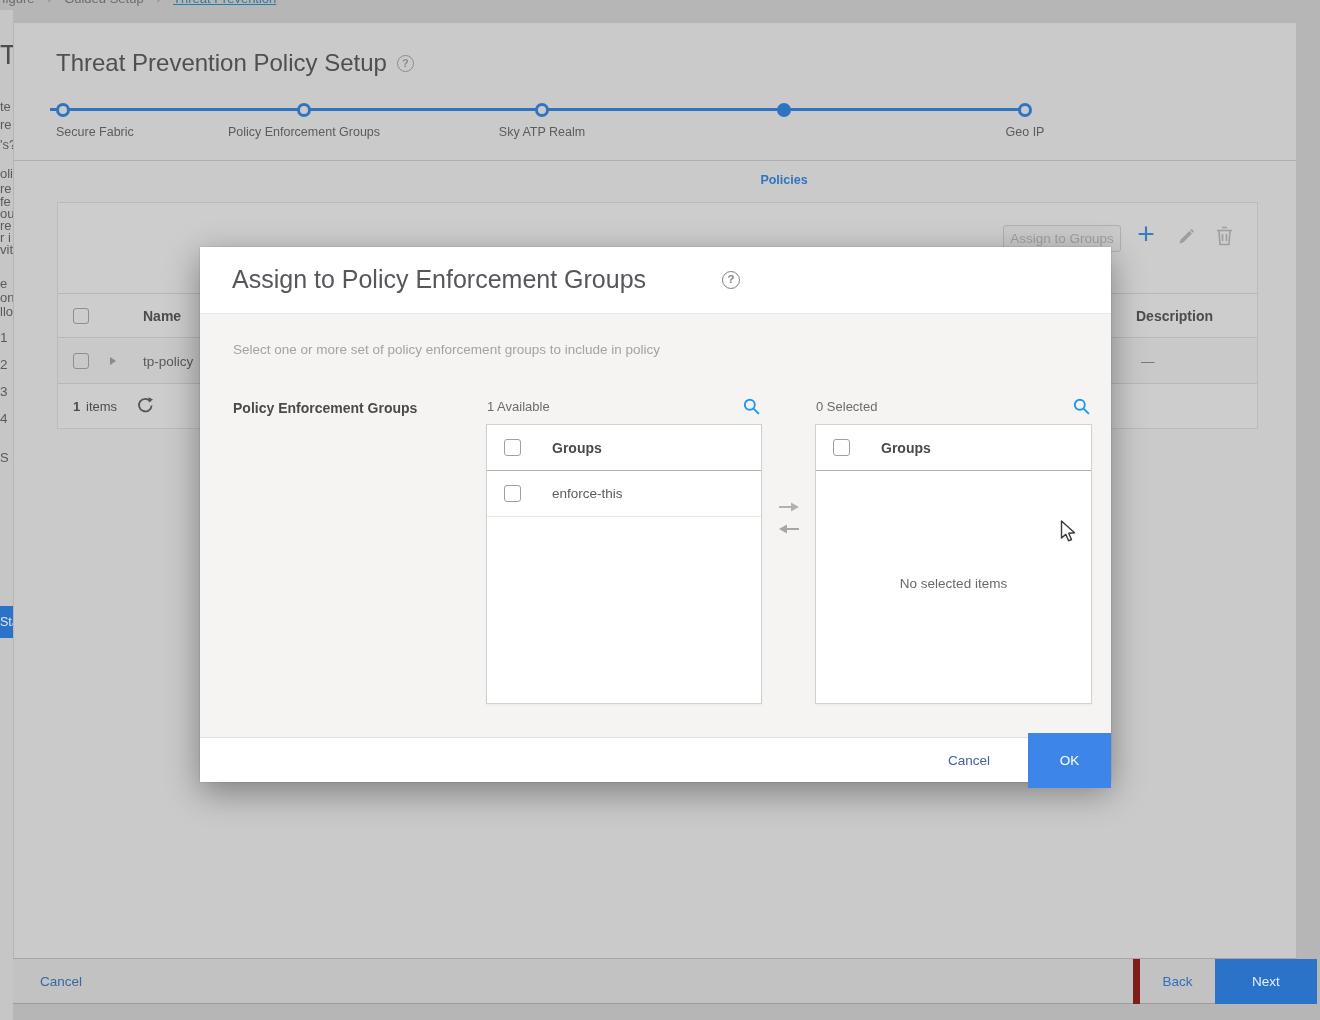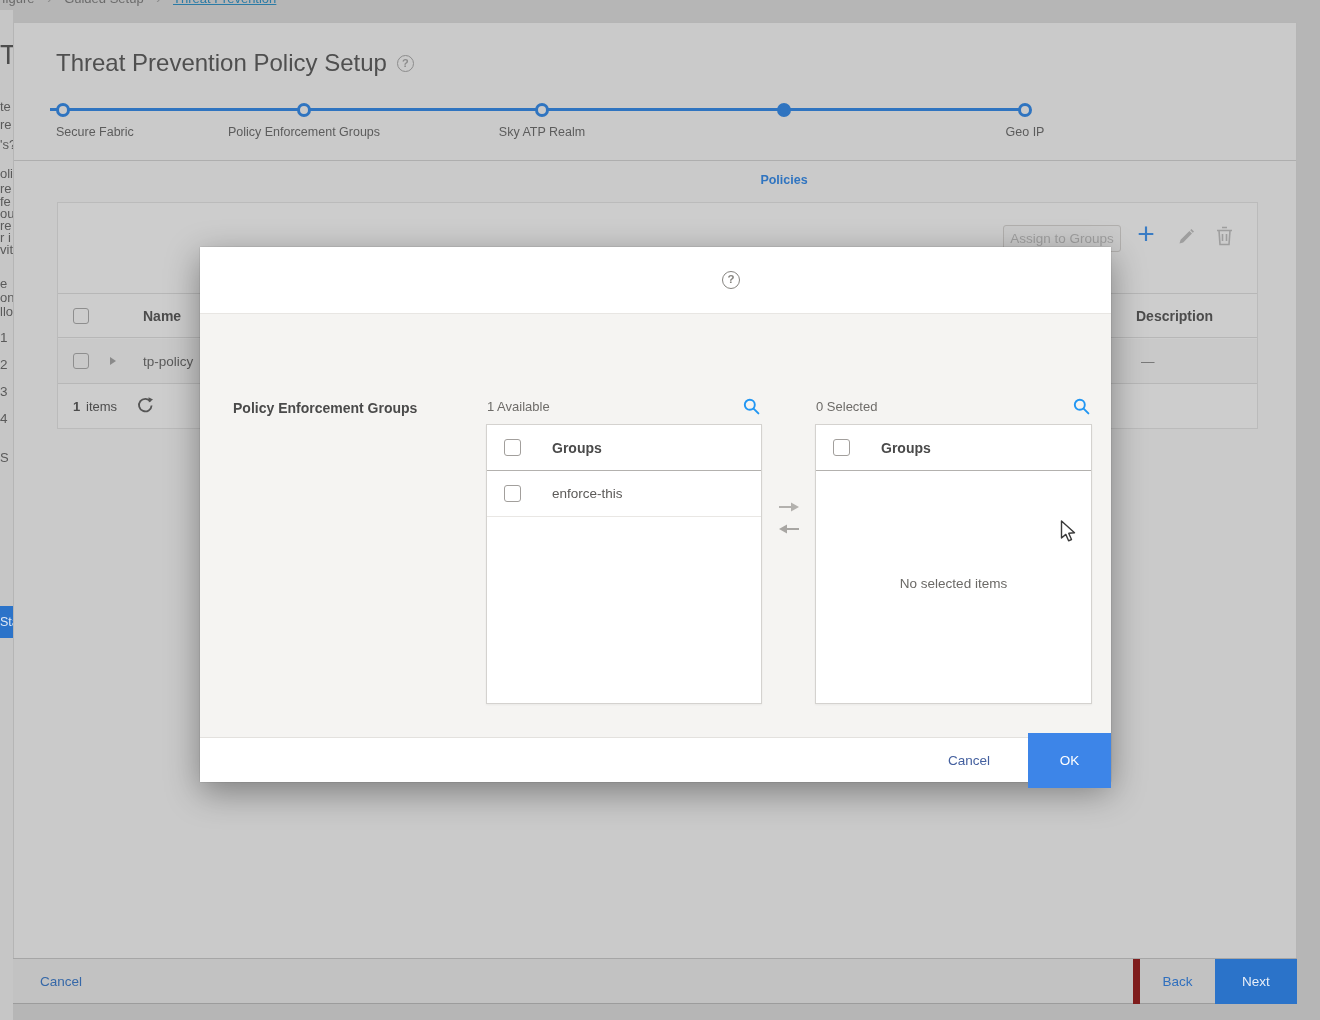--- a/index.html
+++ b/index.html
@@ -47,21 +47,21 @@
   .col-name { left:85px; } .col-desc { left:1078px; }
   .cell-name { left:85px; } .cell-desc { left:1083px; color:#6e6e6e; }
   .foot-count { position:absolute; left:15px; top:14px; font-size:13px; font-weight:bold; color:#4c4c4c; }
   .foot-label { position:absolute; left:28px; top:14px; font-size:13px; color:#4c4c4c; }
   .refresh { position:absolute; left:78px; top:11px; }
 
   
   .bottom-bar { position:absolute; left:13px; top:958px; width:1284px; height:46px; background:#c2c2c2; border-top:1px solid #a6a6a6; border-bottom:1px solid #9c9c9c; }
   .cancel-link { position:absolute; left:27px; top:15px; font-size:13.5px; color:#3668a8; cursor:default; }
   .back-btn { position:absolute; left:1120px; top:0; width:82px; height:45px; border-left:7px solid #7f1d1d; color:#2f6fbe; font-size:13.5px; display:flex; align-items:center; justify-content:center; }
-  .next-btn { position:absolute; left:1202px; top:0; width:82px; height:45px; background:#2b73c9; color:#e7eef8; font-size:13.5px; display:flex; align-items:center; justify-content:center; }
+  .next-btn { position:absolute; left:1202px; top:0; width:102px; height:45px; background:#2b73c9; color:#e7eef8; font-size:13.5px; display:flex; align-items:center; justify-content:center; }
 
   
   .modal { position:absolute; left:200px; top:247px; width:911px; height:535px; background:#ffffff; border-radius:2px; box-shadow:0 10px 34px rgba(0,0,0,0.38), 0 0 0 1px rgba(0,0,0,0.06); z-index:10; }
   .modal-header { position:absolute; left:0; top:0; width:100%; height:67px; background:#fff; border-bottom:1px solid #e8e6e3; }
   .modal-title { position:absolute; left:32px; top:18px; font-size:25px; font-weight:400; color:#56575b; white-space:nowrap; }
   .modal-help { position:absolute; left:522px; top:24px; width:18px; height:18px; border:1.5px solid #86847f; border-radius:50%; color:#86847f; font-size:11.5px; font-weight:bold; text-align:center; line-height:15px; }
   .modal-body { position:absolute; left:0; top:67px; width:100%; height:423px; background:#f5f4f2; }
   .modal-subtitle { position:absolute; left:33px; top:28px; font-size:13.5px; color:#a5a3a0; }
   .field-label { position:absolute; left:33px; top:86px; font-size:14px; font-weight:bold; color:#4a4a4a; }
   .panel { position:absolute; top:84px; }
@@ -173,23 +173,25 @@
   </div>
 
   <div class="bottom-bar">
     <a class="cancel-link">Cancel</a>
     <div class="back-btn">Back</div>
     <div class="next-btn">Next</div>
   </div>
 
   <div class="modal">
     <div class="modal-header">
+      <span class="modal-title">Assign to Policy Enforcement Groups</span>
       <span class="modal-help">?</span>
     </div>
     <div class="modal-body">
+      <div class="modal-subtitle">Select one or more set of policy enforcement groups to include in policy</div>
       <div class="field-label">Policy Enforcement Groups</div>
 
       <div class="panel available">
         <div class="panel-head">
           <span class="panel-count">1 Available</span>
           <svg class="search-svg" width="17" height="17" viewBox="0 0 17 17">
             <circle cx="6.8" cy="6.8" r="5" fill="none" stroke="#2196f3" stroke-width="1.9"></circle>
             <line x1="10.6" y1="10.6" x2="15.4" y2="15.4" stroke="#2196f3" stroke-width="1.9" stroke-linecap="round"></line>
           </svg>
         </div>

